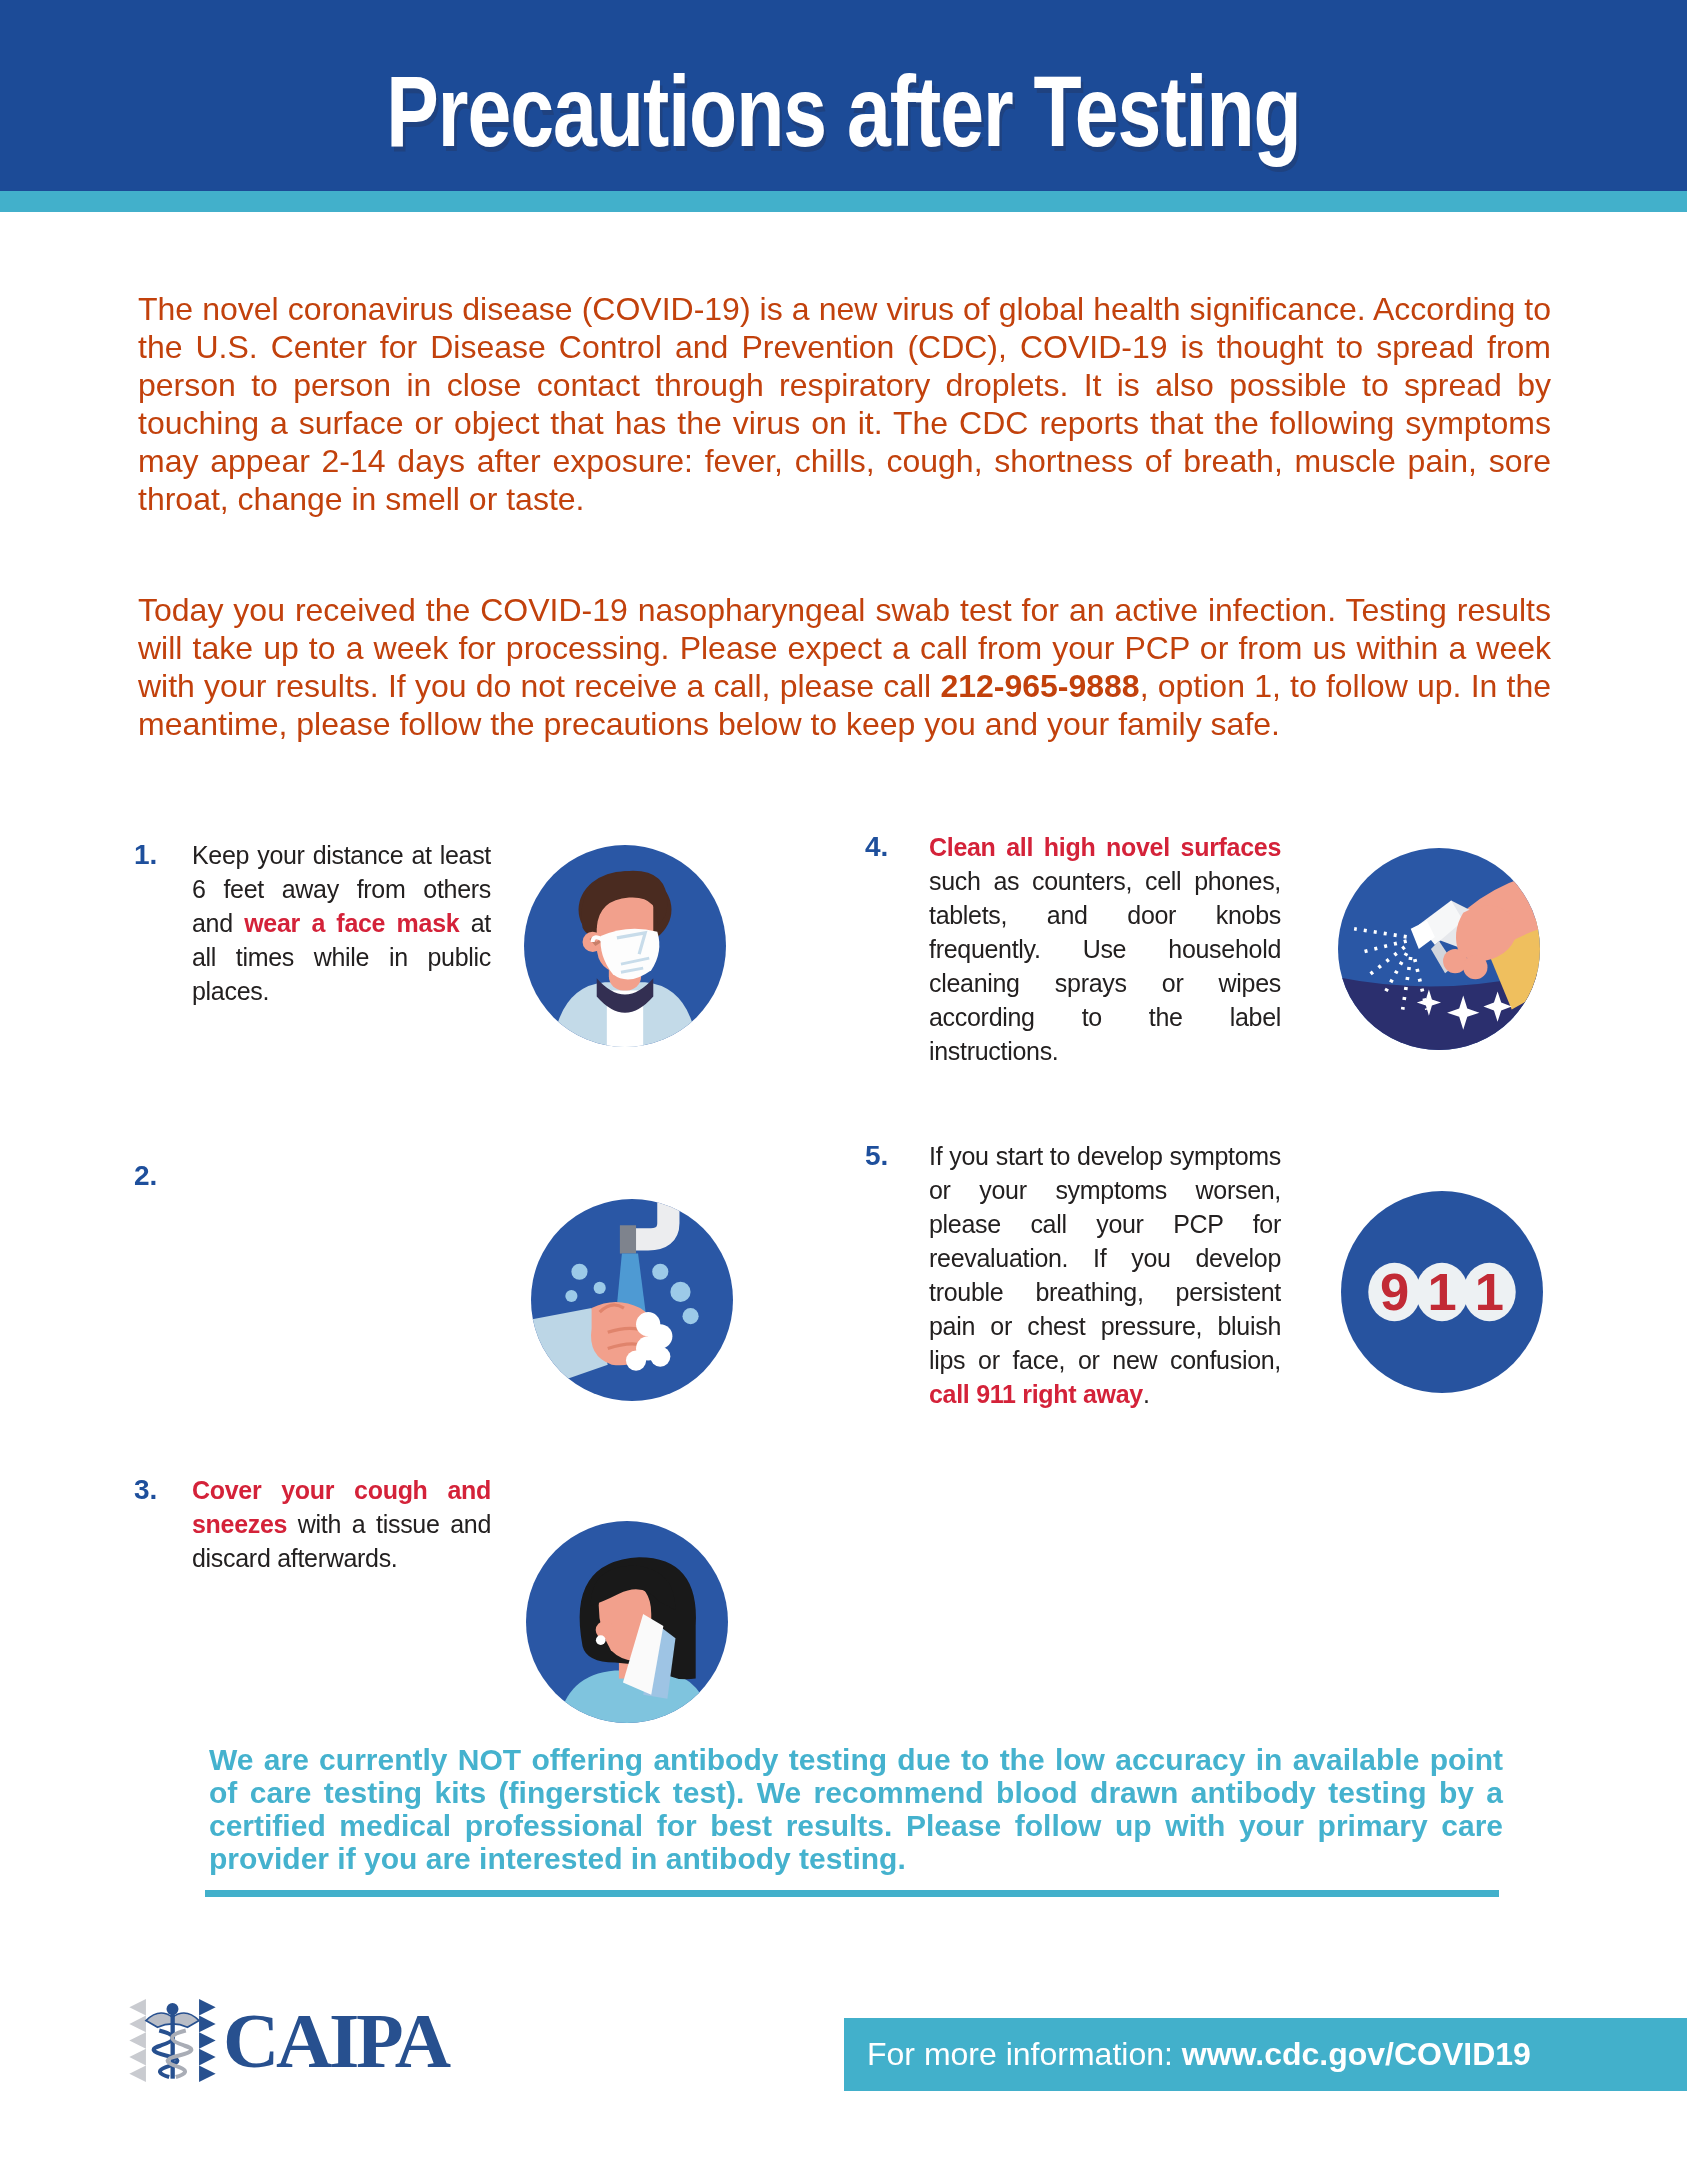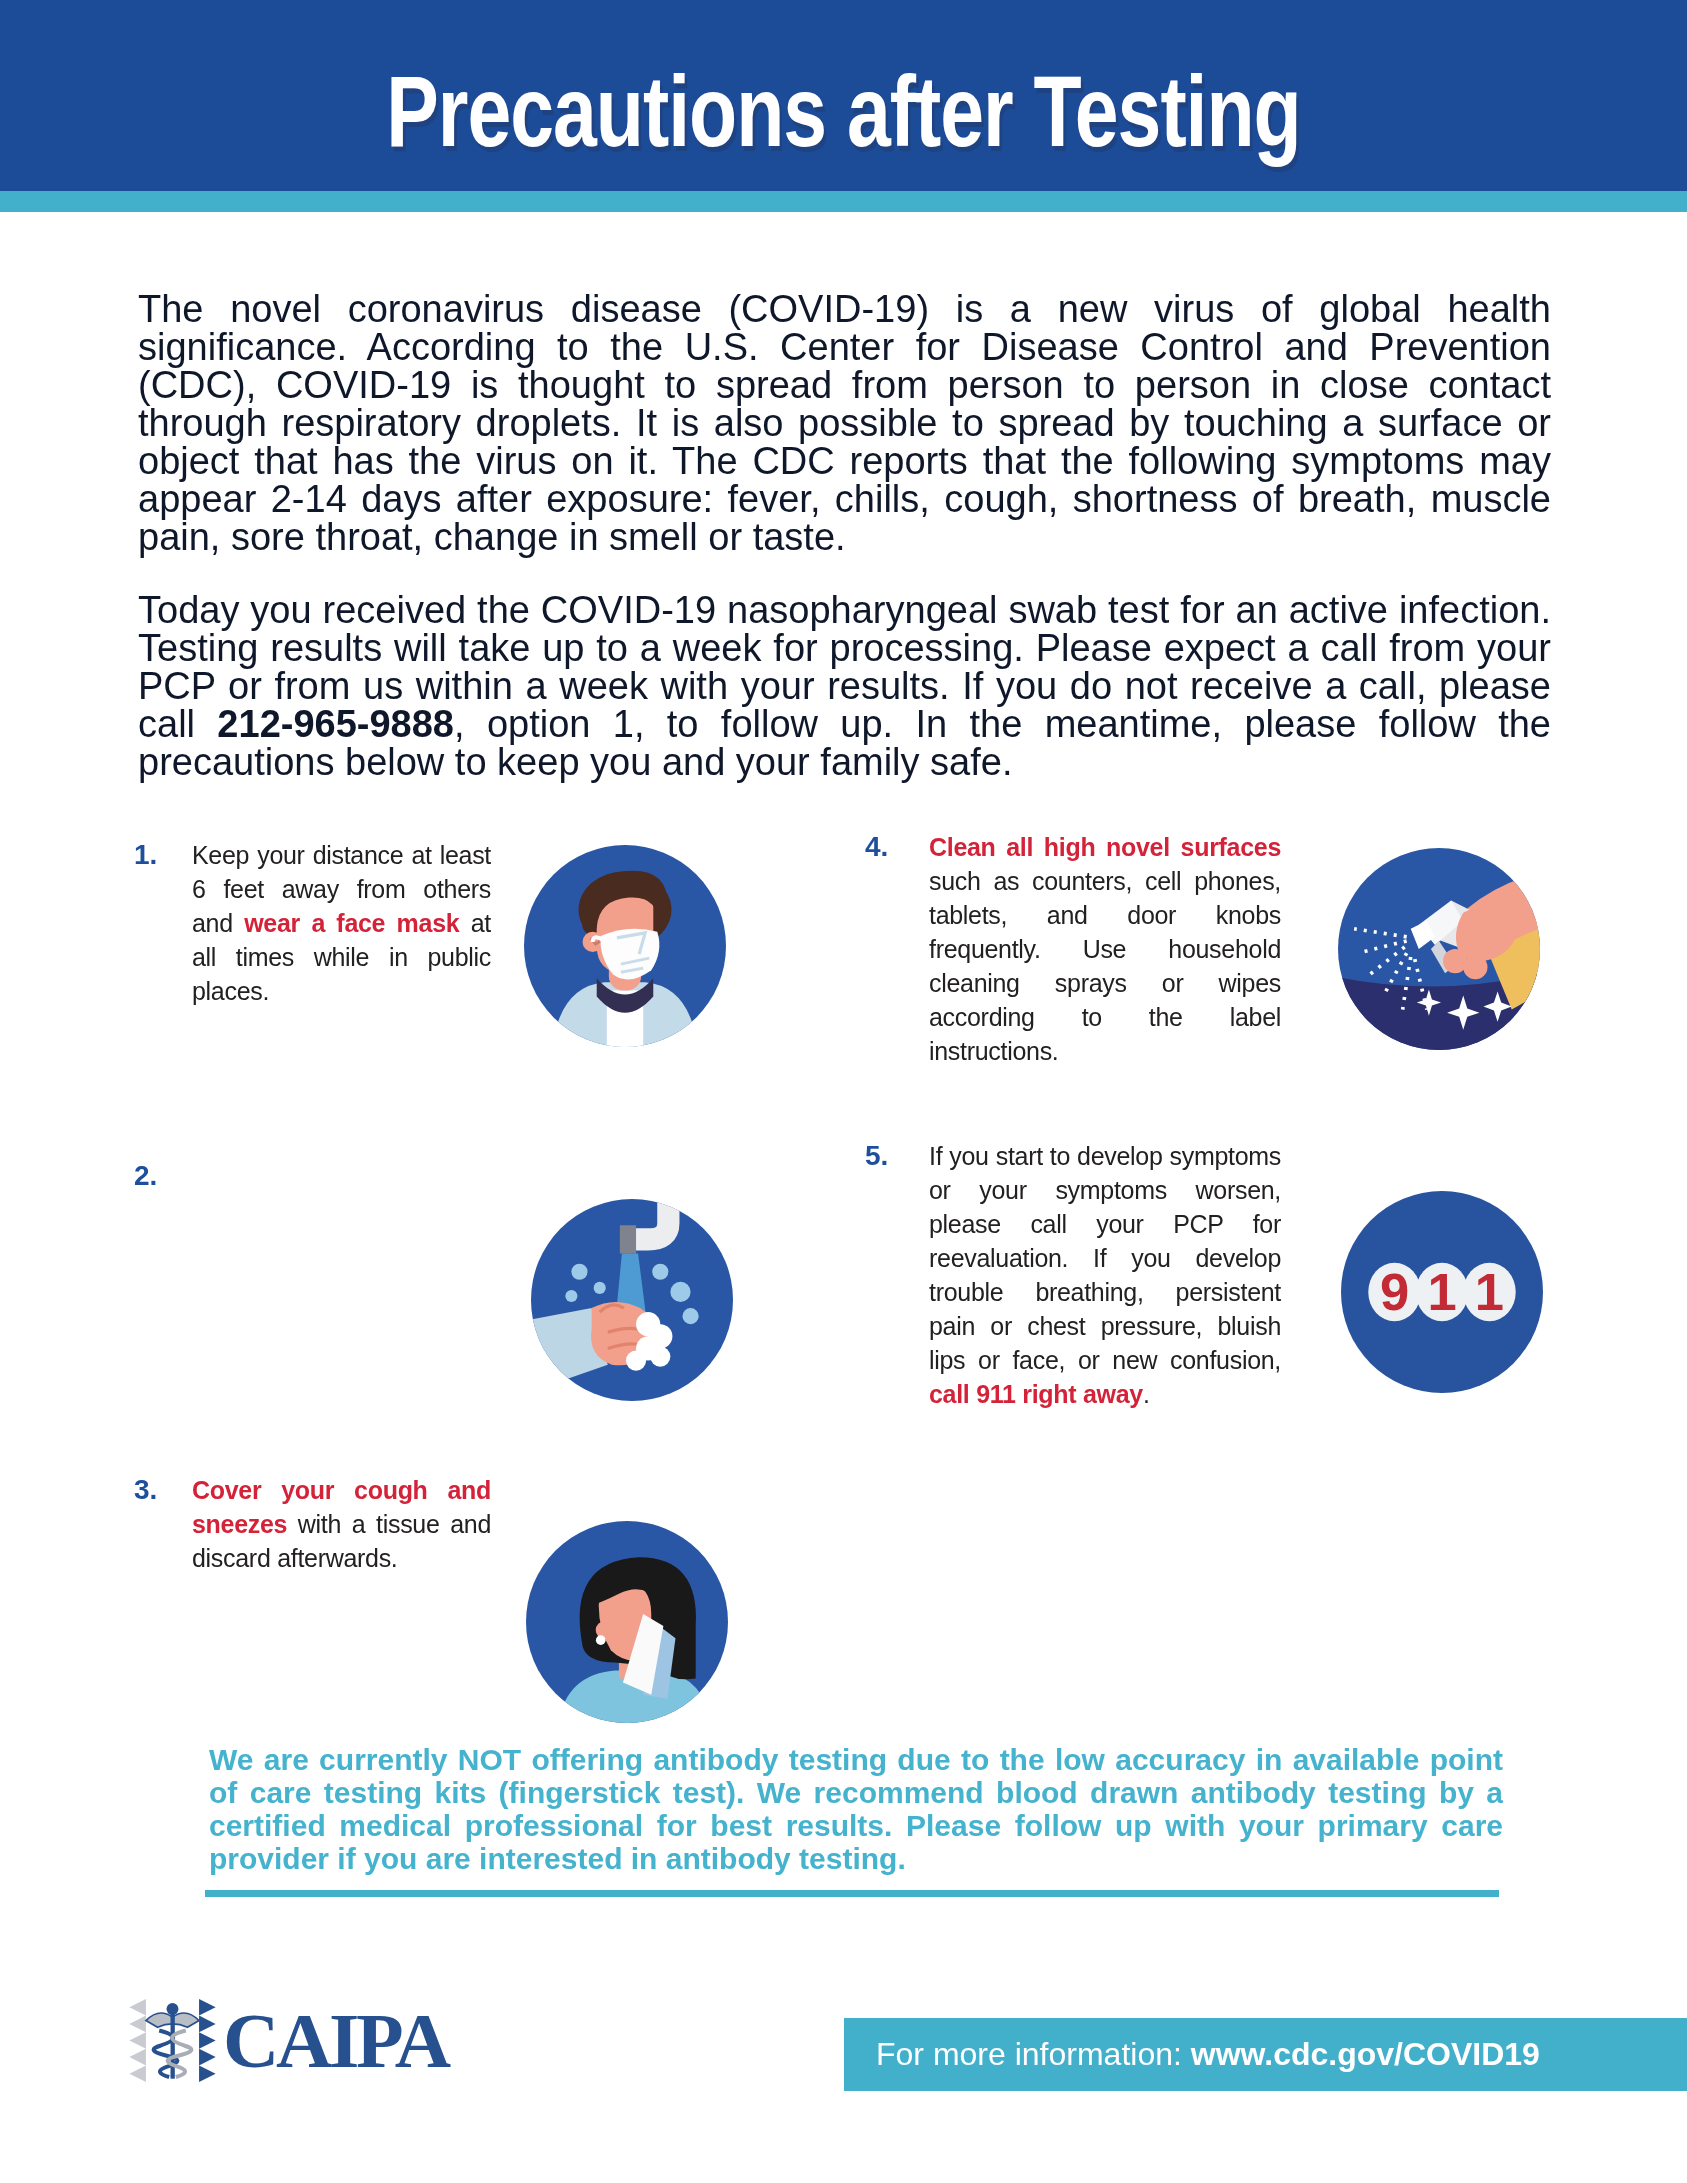--- a/index.html
+++ b/index.html
@@ -7,21 +7,21 @@
         font-family:"Liberation Sans",sans-serif;}
 
   
   .header{position:absolute;left:0;top:0;width:1687px;height:191px;background:#1C4B97;}
   .header-strip{position:absolute;left:0;top:191px;width:1687px;height:20.5px;background:#42B0CB;}
   .title{position:absolute;left:0;top:56px;width:100%;margin:0;text-align:center;color:#ffffff;
          font-size:101px;font-weight:bold;line-height:1.1;letter-spacing:-1.3px;
          transform:scaleX(0.78);text-shadow:3.3px 4.6px 0 rgba(40,40,60,0.25);}
 
   
-  .para{position:absolute;margin:0;color:#0f172a;font-size:38px;line-height:38px;text-align:justify;}
+  .para{position:absolute;margin:0;color:#c2410c;font-size:32px;line-height:38px;text-align:justify;}
   #p1{left:138px;top:290px;width:1413px;}
   #p2{left:138px;top:591px;width:1413px;}
   .bold{font-weight:bold;margin-top:22px;}
 
   
   .item{position:absolute;display:flex;align-items:flex-start;}
   .item-num{flex:none;font-weight:bold;color:#1E4F9C;font-size:28px;line-height:34px;}
   .item-text{font-size:25px;line-height:34px;color:#232020;letter-spacing:-0.3px;text-align:justify;}
   .red{color:#D42239;font-weight:bold;}
   .left-col .item-num{width:58px;}
@@ -47,21 +47,21 @@
   .notice{position:absolute;left:205px;top:1739px;width:1294px;margin:4px;color:#45B2CE;
           font-weight:bold;font-size:30px;line-height:33px;text-align:justify;}
   .rule{position:absolute;left:205px;top:1890px;width:1294px;height:7.3px;background:#42B0CB;}
 
   
   .footer-logo{position:absolute;left:126px;top:1999px;display:flex;align-items:center;}
   .caduceus{width:93px;height:83px;}
   .brand{font-family:"Liberation Serif",serif;font-weight:bold;color:#27508F;
          font-size:78px;line-height:1;letter-spacing:-3.3px;margin-left:4px;}
   .info-bar{position:absolute;left:844px;top:2018px;width:844px;height:73px;background:#42B0CB;
-            display:flex;align-items:center;padding-left:32px;box-sizing:border-box;
+            display:flex;align-items:center;padding-left:23px;box-sizing:border-box;
             color:#ffffff;font-size:32px;white-space:pre;}
   .info-url{font-weight:bold;}
 </style>
 </head>
 <body>
 
 <div class="page">
 
   <div class="header">
     <h1 class="title">Precautions after Testing</h1>

